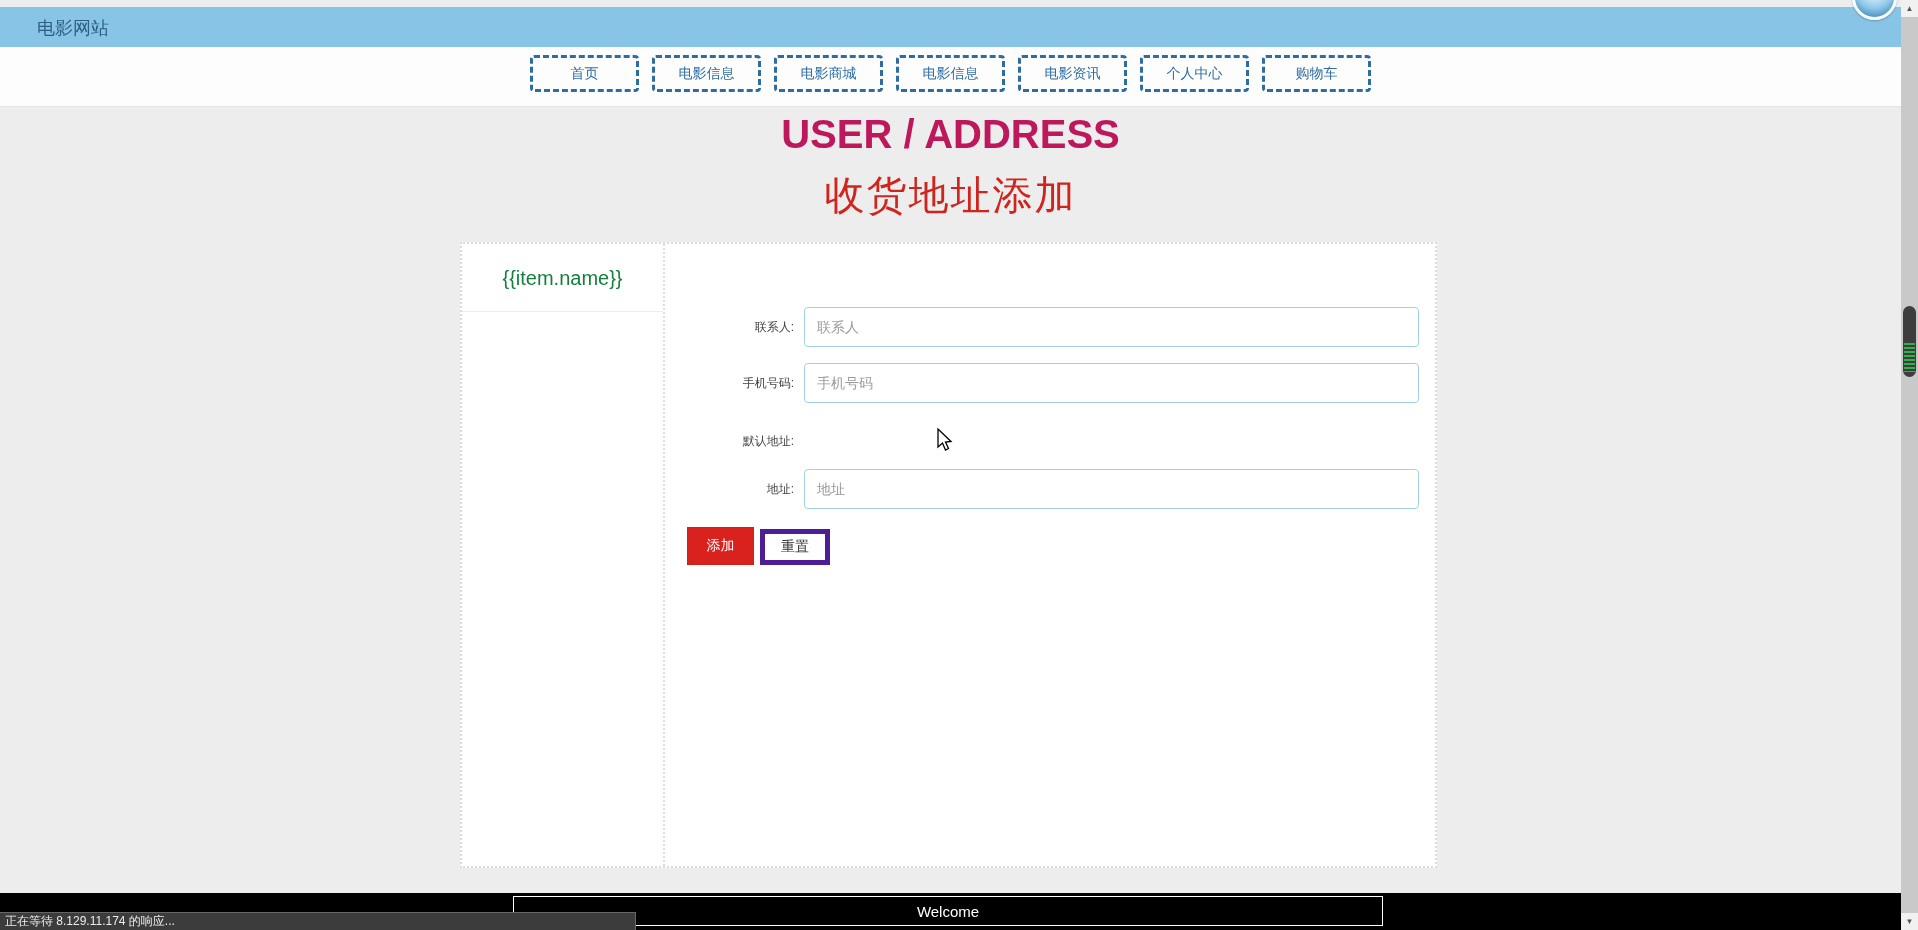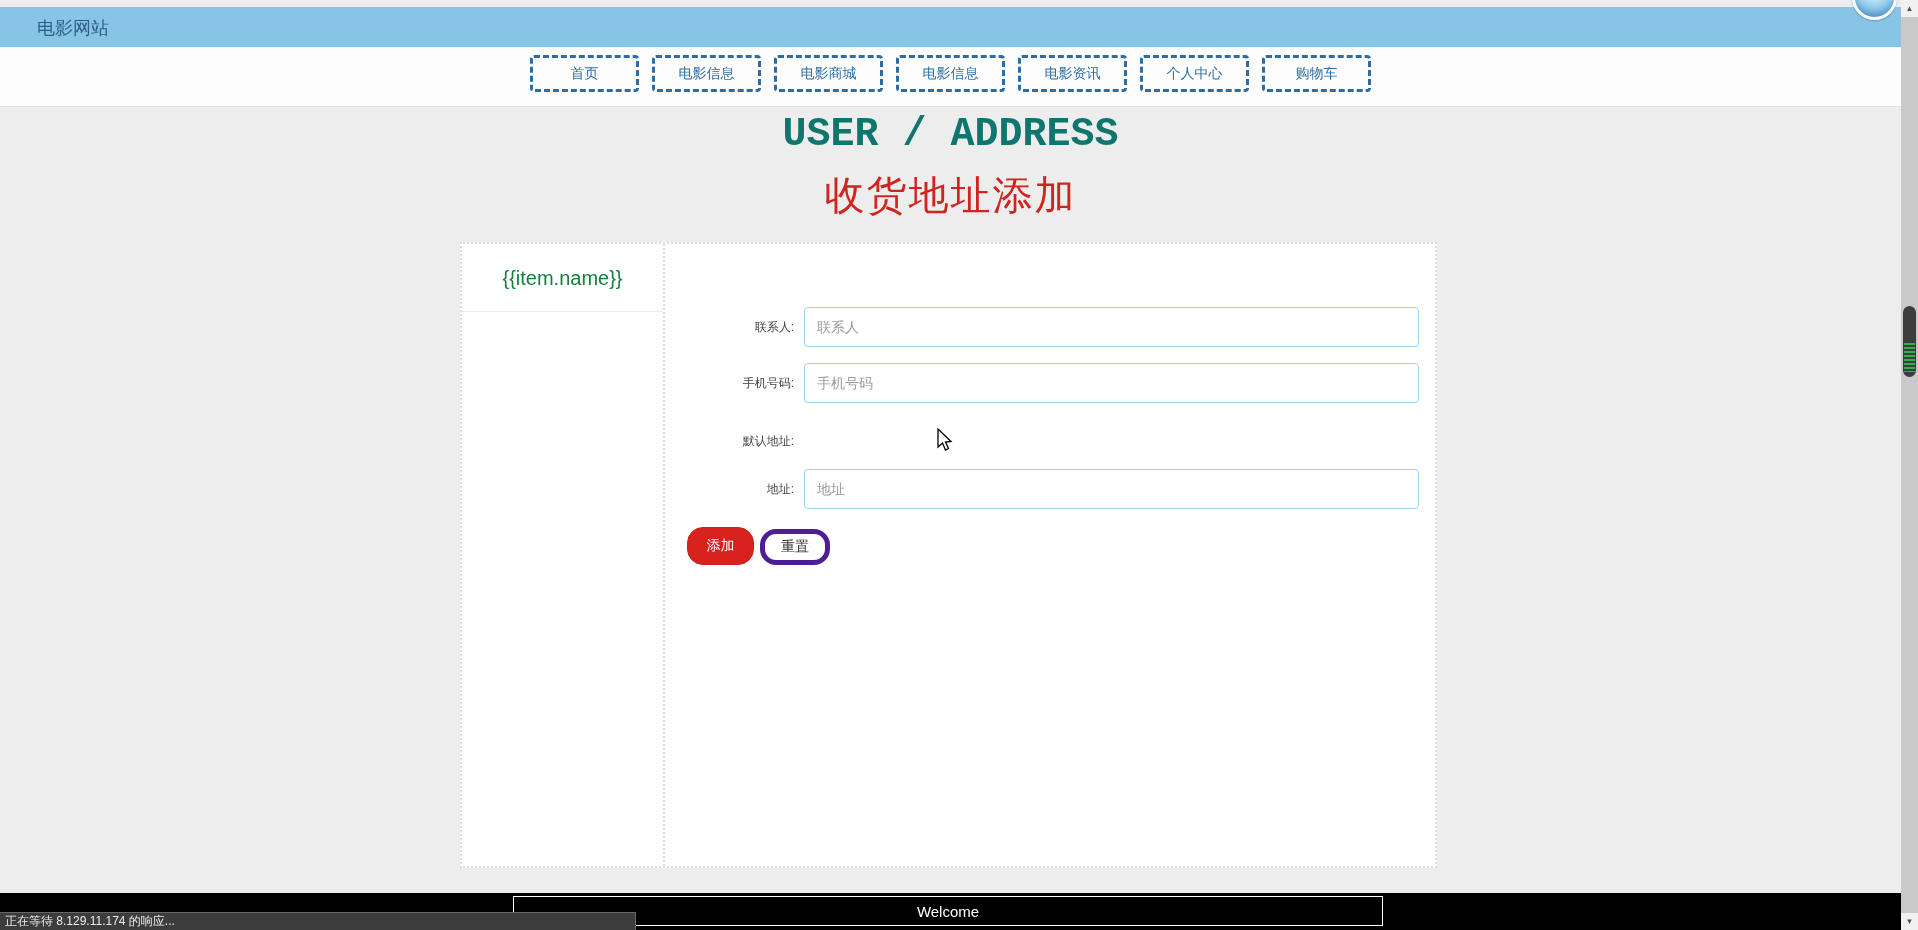--- a/index.html
+++ b/index.html
@@ -32,21 +32,21 @@
   }
   .nav-btn{
     width:109px;height:37px;border:3px dashed #2e6da4;border-radius:4px;
     background:transparent;color:#2e6da4;font-size:14px;
     display:flex;align-items:center;justify-content:center;cursor:pointer;
     font-family:"Liberation Sans",sans-serif;
   }
   
   .h-en{
     position:absolute;left:0;top:112px;width:1901px;text-align:center;
-    font-family:Liberation Mono, monospace;font-weight:700;font-size:40px;color:#0f766e;
+    font-family:Liberation Sans, sans-serif;font-weight:700;font-size:40px;color:#be185d;
   }
   .h-zh{
     position:absolute;left:0;top:168px;width:1901px;text-align:center;
     font-family:"Liberation Serif",serif;font-weight:400;font-size:40px;color:#d0251e;
     letter-spacing:2px;
   }
   
   .panel{
     position:absolute;left:460px;top:242px;width:977px;height:626px;
     background:#fff;border:2px dotted #dcdcdc;
@@ -64,21 +64,21 @@
   .form-label{
     width:127px;text-align:right;line-height:40px;font-size:12px;color:#444;
   }
   .form-input{
     margin-left:10px;width:615px;height:40px;border:1px solid #a5cfe8;border-radius:4px;
     padding:0 12px;font-size:14px;color:#333;background:#fff;outline:none;
     font-family:"Liberation Sans",sans-serif;
   }
   .form-input::placeholder{color:#9b9b9b;opacity:1;}
   .btn{
-    position:absolute;border-radius:16px;font-size:14px;cursor:pointer;
+    position:absolute;border-radius:0;font-size:14px;cursor:pointer;
     display:flex;align-items:center;justify-content:center;
     font-family:"Liberation Sans",sans-serif;
   }
   .btn-add{
     left:20px;top:283px;width:67px;height:38px;
     background:#d9221d;border:1px solid #cb201c;color:#fff;
   }
   .btn-reset{
     left:93px;top:285px;width:70px;height:36px;
     background:#fff;border:5px solid #4c1d95;color:#333;

